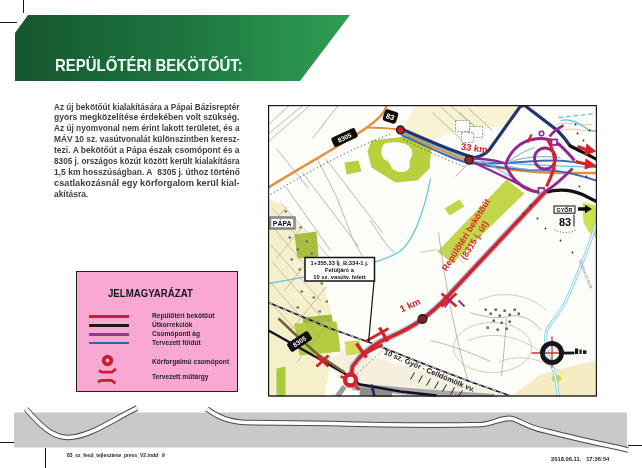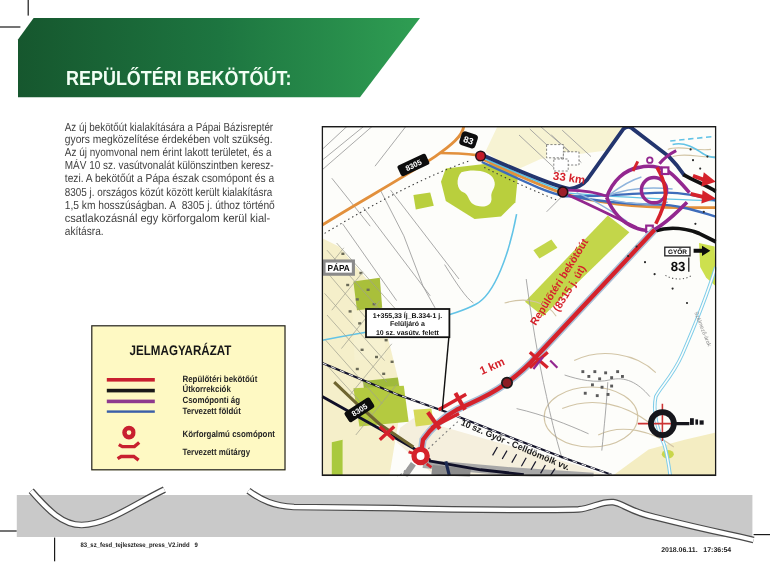--- a/index.html
+++ b/index.html
@@ -26,33 +26,33 @@
       <stop offset="0" stop-color="#16572e"></stop>
       <stop offset="0.5" stop-color="#1d7540"></stop>
       <stop offset="1" stop-color="#2f9e53"></stop>
     </linearGradient>
   </defs>
   <polygon points="15,33 28,15 350,15 300,81 15,81" fill="url(#hg)"></polygon>
 </svg>
 
 <div class="abs" style="left:55px;top:56px;width:300px;font-size:17px;font-weight:bold;color:#f2fff5;letter-spacing:0px;transform:scaleX(0.88);transform-origin:0 0;white-space:nowrap;">REPÜLŐTÉRI BEKÖTŐÚT:</div>
 
-<div class="abs" style="left:54px;top:101.5px;width:186px;font-size:9.7px;line-height:10.9px;font-weight:normal;color:#3f3f3f;">
+<div class="abs" style="left:54px;top:101.5px;width:186px;font-size:9.7px;line-height:10.9px;font-weight:bold;color:#3f3f3f;">
   <div style="white-space:nowrap;transform:scaleX(0.844);transform-origin:0 50%;">Az új bekötőút kialakítására a Pápai Bázisreptér</div>
   <div style="white-space:nowrap;transform:scaleX(0.883);transform-origin:0 50%;">gyors megközelítése érdekében volt szükség.</div>
   <div style="white-space:nowrap;transform:scaleX(0.855);transform-origin:0 50%;">Az új nyomvonal nem érint lakott területet, és a</div>
   <div style="white-space:nowrap;transform:scaleX(0.857);transform-origin:0 50%;">MÁV 10 sz. vasútvonalát különszintben keresz-</div>
   <div style="white-space:nowrap;transform:scaleX(0.880);transform-origin:0 50%;">tezi. A bekötőút a Pápa észak csomópont és a</div>
   <div style="white-space:nowrap;transform:scaleX(0.849);transform-origin:0 50%;">8305 j. országos közút között került kialakításra</div>
   <div style="white-space:nowrap;transform:scaleX(0.878);transform-origin:0 50%;">1,5 km hosszúságban. A&nbsp; 8305 j. úthoz történő</div>
   <div style="white-space:nowrap;transform:scaleX(0.952);transform-origin:0 50%;">csatlakozásnál egy körforgalom kerül kial-</div>
   <div style="white-space:nowrap;transform:scaleX(0.870);transform-origin:0 50%;">akításra.</div>
 </div>
 
-<div class="abs" style="left:76px;top:271px;width:160px;height:119px;border:1px solid #222;background:#fef9c3;">
+<div class="abs" style="left:76px;top:271px;width:160px;height:119px;border:1px solid #222;background:#f9a8d4;">
 
   <div class="abs" style="left:31px;top:15px;font-size:11.5px;font-weight:bold;color:#161616;white-space:nowrap;transform:scaleX(0.84);transform-origin:0 0;">JELMAGYARÁZAT</div>
 
   <div class="abs" style="left:12px;top:43px;width:40px;height:2.8px;background:#c8202f;"></div>
 
   <div class="abs" style="left:12px;top:52px;width:40px;height:2.8px;background:#191919;"></div>
 
   <div class="abs" style="left:12px;top:61px;width:40px;height:2.8px;background:#8e3a8e;"></div>
 
   <div class="abs" style="left:12px;top:69.6px;width:40px;height:2.8px;background:#3b5fa8;"></div>

